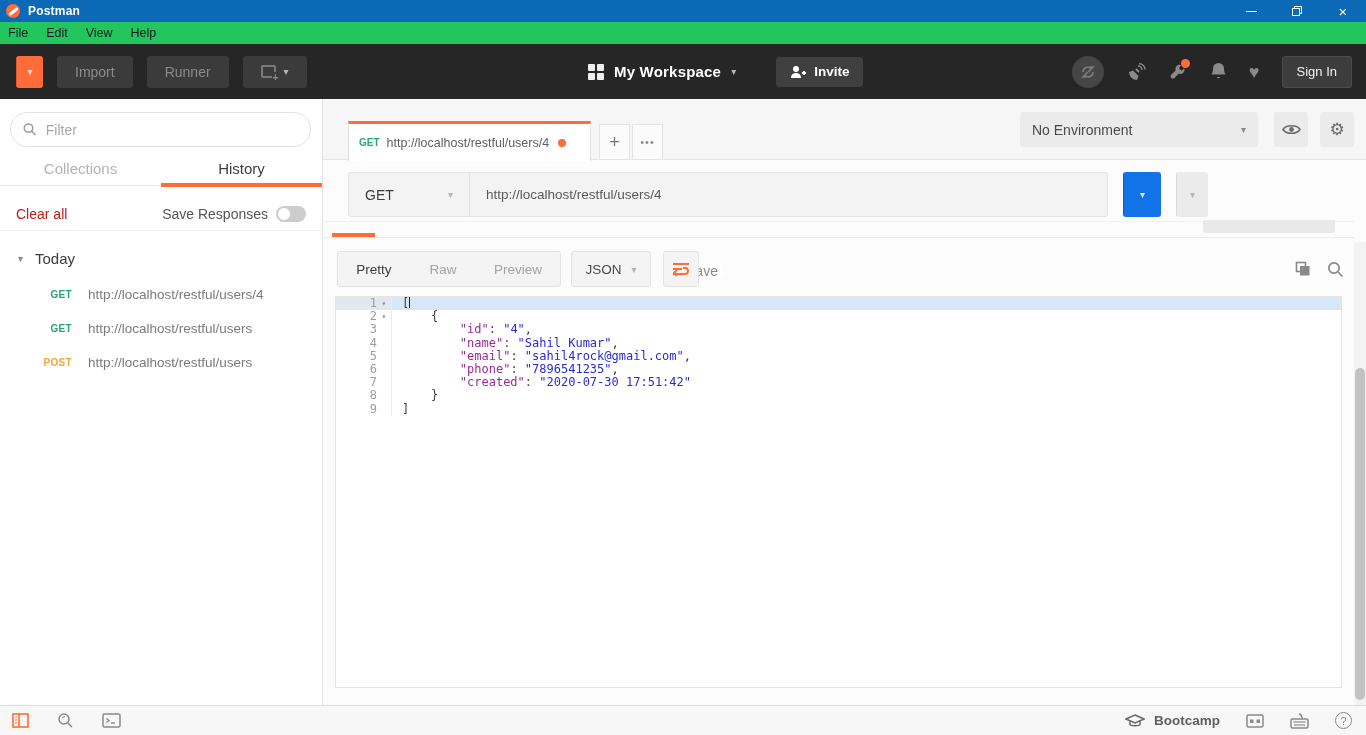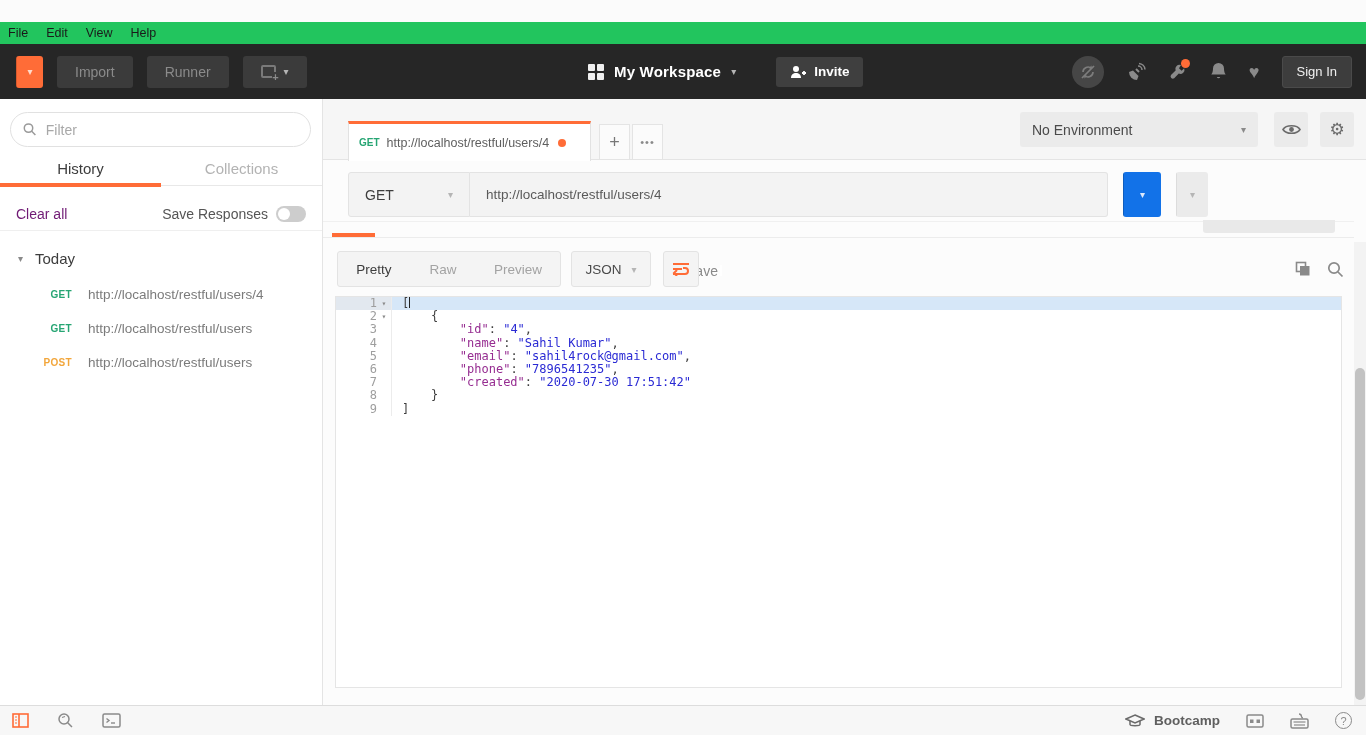--- a/index.html
+++ b/index.html
@@ -62,21 +62,21 @@
     border-radius:18px; background:#fff; display:flex; align-items:center; padding:0 12px; gap:9px; }
   .filter-wrap input { border:none; outline:none; font-size:14px; color:#555; width:100%; background:transparent; font-family:inherit; }
   .filter-wrap input::placeholder { color:#a8a8a8; }
   .side-tabs { position:absolute; top:57px; left:0; right:0; height:30px; display:flex;
     border-bottom:1px solid #e8e8e8; }
   .side-tab { width:50%; text-align:center; font-size:15px; color:#b3b3b3; padding-top:4px; position:relative; }
   .side-tab.active { color:#3d3d3d; }
   .side-tab.active::after { content:""; position:absolute; left:0; right:0; bottom:-2px; height:4px; background:#ff6c37; }
   .clear-row { position:absolute; top:99px; left:0; right:0; height:33px; display:flex; align-items:center;
     padding:0 16px; border-bottom:1px solid #efefef; }
-  .clear-all { color:#701a75; font-size:14px; }
+  .clear-all { color:#b91c1c; font-size:14px; }
   .save-resp { margin-left:auto; display:flex; align-items:center; gap:8px; color:#555; font-size:14px; }
   .toggle { width:30px; height:16px; border-radius:9px; background:#cdcdcd; position:relative; }
   .toggle .knob { position:absolute; left:2px; top:2px; width:12px; height:12px; border-radius:50%; background:#fff; }
   .today-hdr { position:absolute; top:145px; left:0; right:0; height:28px; display:flex; align-items:center;
     gap:12px; padding-left:18px; }
   .today-caret { font-size:10px; color:#8a8a8a; }
   .today-label { font-size:15px; color:#3d3d3d; }
   .hist-list { position:absolute; top:178px; left:0; right:0; }
   .hist-item { height:34px; display:flex; align-items:center; }
   .hist-method { width:72px; text-align:right; font-size:10px; font-weight:bold; letter-spacing:.3px; }
@@ -170,20 +170,38 @@
   .bootcamp { display:flex; align-items:center; gap:9px; font-size:13.5px; color:#5f5f5f; font-weight:bold;text-align:center; }
   .help-circle { width:17px; height:17px; border:1.5px solid #8a8a8a; border-radius:50%; font-size:11px;
     display:flex; align-items:center; justify-content:center; color:#8a8a8a; }
   svg { display:block; }
 </style>
 </head>
 <body>
 
 <div id="window">
 
+  <div class="titlebar">
+    <div class="pm-logo"></div>
+    <div class="tb-title">Postman</div>
+    <div class="tb-controls">
+      <div class="tb-btn">
+          <div class="min-glyph"></div>
+        </div>
+      <div class="tb-btn">
+        <div class="restore-glyph">
+            <div class="r1"></div>
+            <div class="r2"></div>
+          </div>
+      </div>
+      <div class="tb-btn">
+          <span class="close-glyph">×</span>
+        </div>
+    </div>
+  </div>
 
   <div class="menubar">
     <span>File</span>
     <span>Edit</span>
     <span>View</span>
     <span>Help</span>
   </div>
 
   <div class="toolbar">
     <div class="tb-left">
@@ -257,22 +275,22 @@
 
   <div class="sidebar">
     <div class="filter-wrap">
       <svg width="15" height="15" viewBox="0 0 15 15">
         <circle cx="6" cy="6" r="4.6" stroke="#9a9a9a" stroke-width="1.6" fill="none"></circle>
         <line x1="9.5" y1="9.5" x2="13.5" y2="13.5" stroke="#9a9a9a" stroke-width="1.6"></line>
       </svg>
       <input type="text" placeholder="Filter" style="">
     </div>
     <div class="side-tabs">
+      <div class="side-tab">Collections</div>
       <div class="side-tab active">History</div>
-      <div class="side-tab">Collections</div>
     </div>
     <div class="clear-row">
       <span class="clear-all">Clear all</span>
       <div class="save-resp">
         <span>Save Responses</span>
         <div class="toggle">
             <div class="knob"></div>
           </div>
       </div>
     </div>

